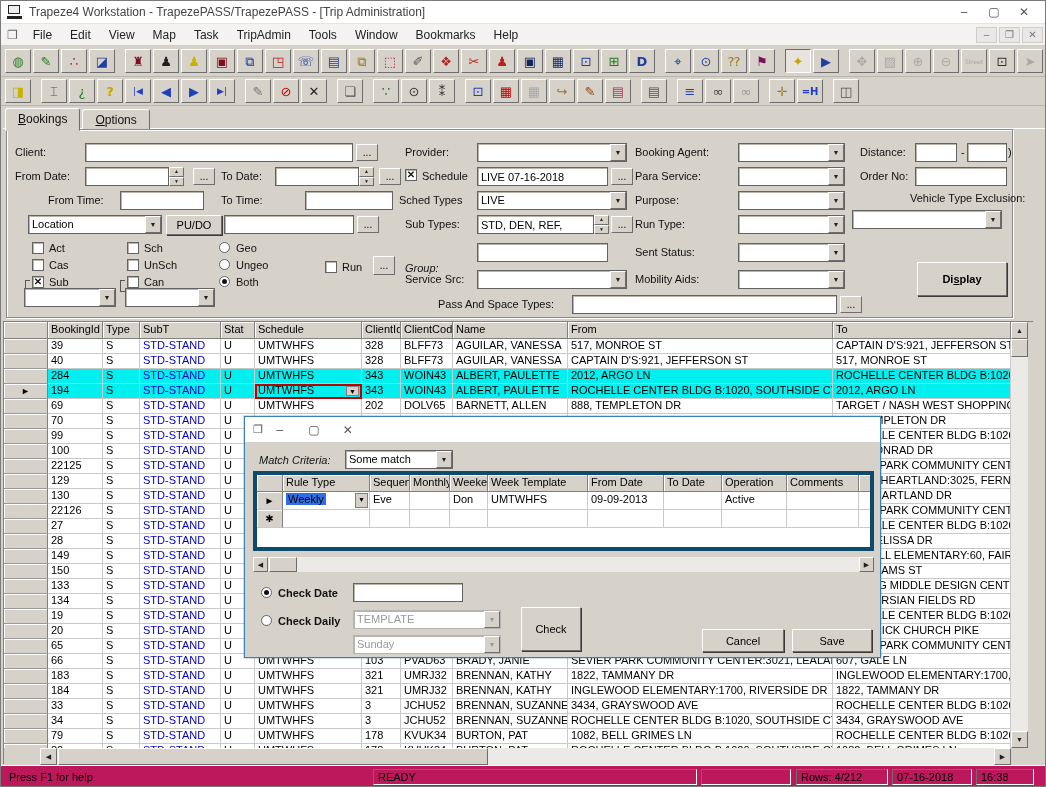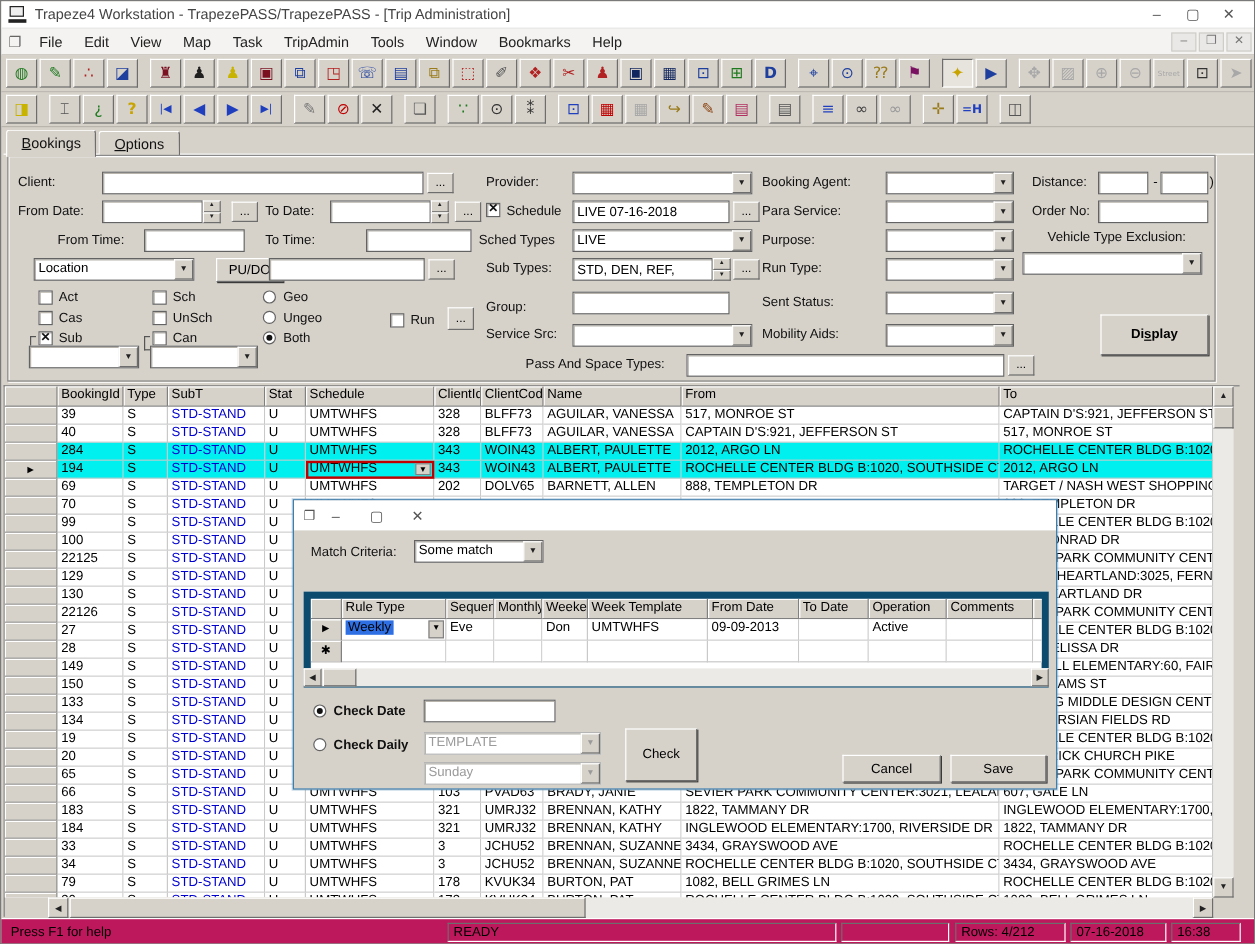--- a/index.html
+++ b/index.html
@@ -79,21 +79,21 @@
   
   .sb{position:absolute;background:#eceae6;}
   .sbbtn{position:absolute;background:#d6d2ca;border:1px solid;border-color:#fff #6d6d6d #6d6d6d #fff;font-size:7px;color:#222;text-align:center;padding:0;}
   .sbthumb{position:absolute;background:#d6d2ca;border:1px solid;border-color:#fff #6d6d6d #6d6d6d #fff;}
 
   
   .dialog{position:absolute;left:243px;top:415px;width:637px;height:242px;background:#d6d2ca;border:1px solid #3c7fb1;z-index:10;box-shadow:0 0 0 1px rgba(60,127,177,.25);}
   .dtitle{position:absolute;left:0;top:0;right:0;height:25px;background:#fff;display:flex;align-items:center;padding:0 8px;}
   .dtitle .t{font-size:12px;color:#222;margin-left:6px;flex:1;}
   .dwb{width:34px;text-align:center;color:#555;font-size:12px;}
-  .dgrid{position:absolute;left:8px;top:76px;width:621px;height:80px;background:#fff;border:6px solid #0c4a6e;overflow:hidden;}
+  .dgrid{position:absolute;left:8px;top:54px;width:621px;height:80px;background:#fff;border:4px solid #0c4a6e;overflow:hidden;}
   .dgr{display:grid;grid-template-columns:26px 87px 40px 40px 38px 100px 76px 58px 65px 72px 17px;}
   .dgr.h .c{height:17px;background:#d6d2ca;border-right:1px solid #808080;border-bottom:1px solid #808080;box-shadow:inset 1px 1px 0 #fff;font-size:11px;padding:1px 3px;overflow:hidden;white-space:nowrap;}
   .dgr.r .c{height:18px;font-size:11px;padding:1px 3px;border-right:1px solid #c9c9c9;border-bottom:1px solid #c9c9c9;overflow:hidden;white-space:nowrap;background:#fff;}
   .dgr .c.sel{background:#d6d2ca;border-right:1px solid #808080;box-shadow:inset 1px 1px 0 #fff;text-align:center;font-size:10px;line-height:15px;}
   .c.rulesel{position:relative;padding-right:14px;}
   .c.rulesel .v{background:#2f6fe4;color:#000;padding:0 2px;}
   .c.rulesel .ca2{position:absolute;right:1px;top:1px;bottom:1px;width:13px;background:#d6d2ca;border:1px solid #808080;font-size:7px;line-height:12px;text-align:center;}
   .dlab{position:absolute;font-size:11px;color:#111;white-space:nowrap;}
 
   
@@ -239,21 +239,21 @@
 
     <span class="fl" style="left:8px;top:64px;padding-left:33px;">From Time:</span>
     <input class="fi" style="left: 113px; top: 61px; width: 84px;" value="">
     <span class="fl" style="left:214px;top:64px;">To Time:</span>
     <input class="fi" style="left: 298px; top: 61px; width: 88px;" value="">
 
     <span class="combo" style="left:21px;top:85px;width:134px;">
         <span class="ct">Location</span>
         <span class="ca">▼</span>
       </span>
-    <button class="btn3" style="position:absolute;left:173px;top:85px;width:56px;height:20px;">PU/DO</button>
+    <button class="btn3" style="position:absolute;left:159px;top:85px;width:56px;height:20px;">PU/DO</button>
     <input class="fi" style="left: 217px; top: 85px; width: 130px;" value="">
     <button class="ell" style="left:350px;top:86px;">...</button>
 
     <span class="cb" style="left:25px;top:112px;"></span>
     <span class="fl" style="left:42px;top:112px;">Act</span>
     <span class="cb" style="left:25px;top:129px;"></span>
     <span class="fl" style="left:42px;top:129px;">Cas</span>
     <span class="cb" style="left:25px;top:146px;">✕</span>
     <span class="fl" style="left:42px;top:146px;">Sub</span>
     <span class="bracket brt brb" style="left:18px;top:150px;height:12px;"></span>
@@ -303,21 +303,21 @@
       </span>
 
     <span class="fl" style="left:398px;top:88px;">Sub Types:</span>
     <input class="fi" style="left: 470px; top: 85px; width: 117px;" value="STD, DEN, REF,">
     <span class="spin" style="left:587px;top:85px;">
         <span>▲</span>
         <span>▼</span>
       </span>
     <button class="ell" style="left:604px;top:86px;">...</button>
 
-    <span class="fl" style="left:398px;top:120px;">Group:</span>
+    <span class="fl" style="left:398px;top:132px;font-style:italic;">Group:</span>
     <input class="fi" style="left: 470px; top: 113px; width: 131px;" value="">
 
     <span class="fl" style="left:398px;top:143px;">Service Src:</span>
     <span class="combo" style="left:470px;top:140px;width:150px;">
         <span class="ct"></span>
         <span class="ca">▼</span>
       </span>
 
     <span class="fl" style="left:431px;top:168px;">Pass And Space Types:</span>
     <input class="fi" style="left: 565px; top: 165px; width: 265px;" value="">
@@ -356,21 +356,21 @@
 
     <span class="fl" style="left:853px;top:16px;">Distance:</span>
     <input class="fi" style="left: 908px; top: 13px; width: 42px;" value="">
     <span class="fl" style="left:954px;top:16px;">-</span>
     <input class="fi" style="left: 960px; top: 13px; width: 40px;" value="">
     <span class="fl" style="left:1001px;top:16px;">)</span>
 
     <span class="fl" style="left:853px;top:40px;">Order No:</span>
     <input class="fi" style="left: 908px; top: 37px; width: 92px;" value="">
 
-    <span class="fl" style="left:866px;top:62px;">Vehicle Type Exclusion:</span>
+    <span class="fl" style="left:903px;top:62px;">Vehicle Type Exclusion:</span>
     <span class="combo" style="left:845px;top:80px;width:150px;">
         <span class="ct"></span>
         <span class="ca">▼</span>
       </span>
 
     <button class="btn3" style="position:absolute;left:910px;top:132px;width:90px;height:34px;font-weight:bold;"><span>Di</span><span style="text-decoration:underline;">s</span><span>play</span></button>
   </div>
 
   <div class="gridarea">
     <div class="gclip">
@@ -796,21 +796,21 @@
     </div>
   </div>
 
   <div class="dialog">
     <div class="dtitle">
       <span style="color:#555;font-size:11px;">❐</span>
       <span class="dwb">–</span>
       <span class="dwb">▢</span>
       <span class="dwb">✕</span>
     </div>
-    <span class="dlab" style="left:14px;top:37px;">Match Criteria:</span>
+    <span class="dlab" style="left:14px;top:37px;font-style:italic;">Match Criteria:</span>
     <span class="combo" style="left:100px;top:33px;width:108px;">
         <span class="ct">Some match</span>
         <span class="ca">▼</span>
       </span>
 
     <div class="dgrid">
       <div class="dgr h">
         <div class="c"></div>
         <div class="c">Rule Type</div>
         <div class="c">Sequen</div>

